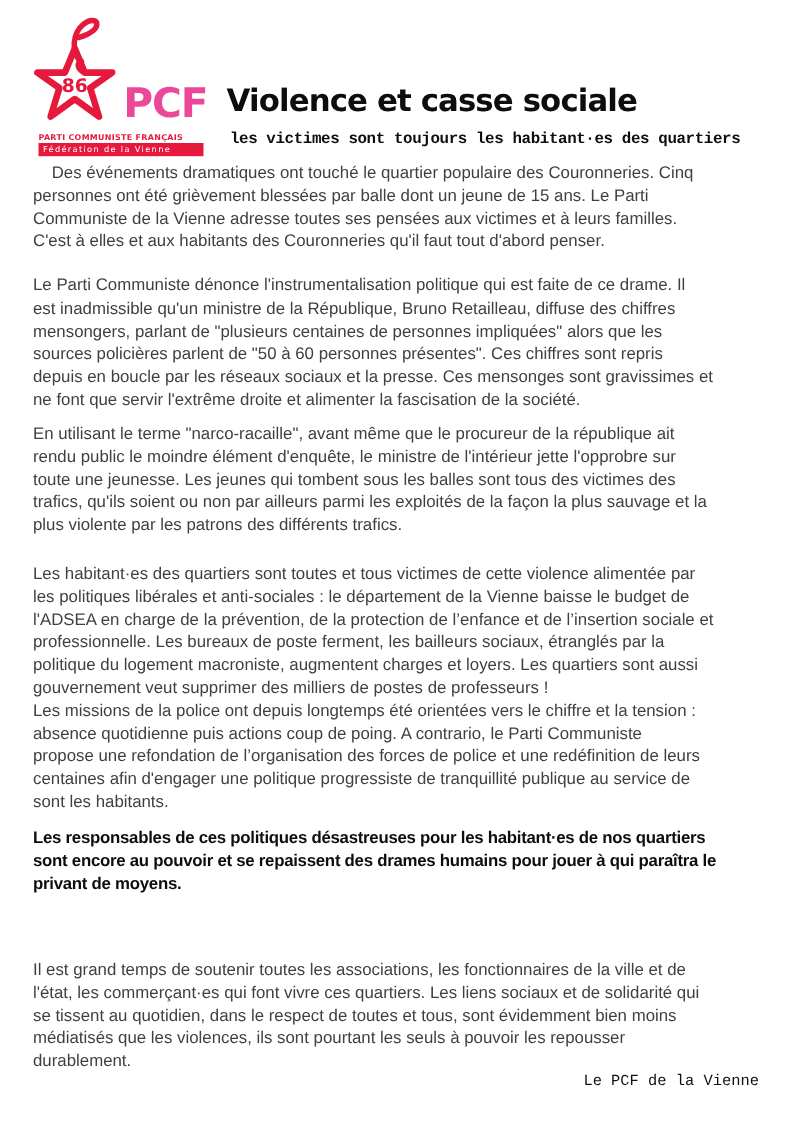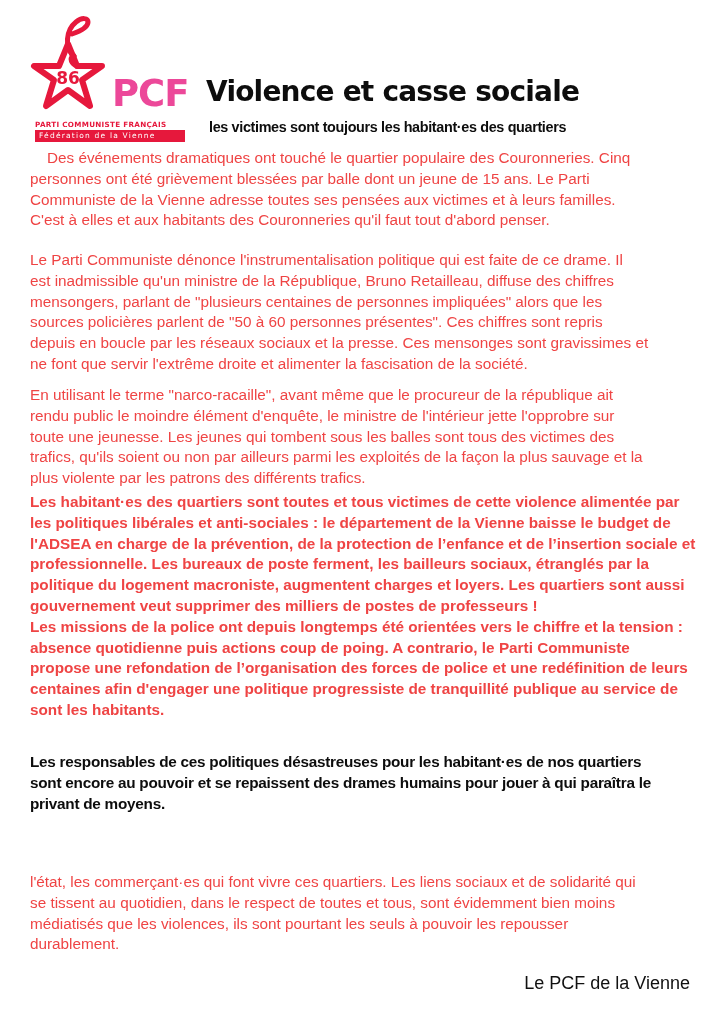--- a/index.html
+++ b/index.html
@@ -76,55 +76,55 @@
       font-size: 28px;
       line-height: 40px;
       color: #0d0d0d;
       letter-spacing: -0.8px;
       white-space: nowrap;
     }
     .subtitle {
       position: absolute;
       left: 209px;
       top: 117px;
-      font-family: Liberation Sans, sans-serif;
+      font-family: Liberation Mono, monospace;
       font-weight: bold;
       font-size: 14.4px;
       line-height: 20px;
       color: #0d0d0d;
       letter-spacing: -0.35px;
       white-space: nowrap;
     }
 
     .body-text {
       position: absolute;
       left: 30px;
       width: 668px;
       font-family: "Liberation Sans", sans-serif;
       font-size: 15.3px;
       line-height: 20.8px;
-      color: #ef4444;
+      color: #404040;
     }
     .body-text .line {
       display: block;
       white-space: nowrap;
     }
     .p1 { top: 148px; }
     .p2 { top: 250px; }
     .p3 { top: 385px; }
-    .p4 { top: 492px; font-weight: bold; }
+    .p4 { top: 512px; }
     .p5 { top: 752px; font-weight: bold; color: #0d0d0d; letter-spacing: -0.25px; }
     .p6 { top: 872px; }
 
     .signature {
       position: absolute;
       right: 33px;
       top: 971px;
-      font-family: Liberation Sans, sans-serif;
-      font-size: 18px;
+      font-family: Liberation Mono, monospace;
+      font-size: 14px;
       line-height: 24px;
       color: #111111;
       white-space: nowrap;
     }
   </style>
 </head>
 <body>
 
 <div class="logo">
   <svg width="90" height="100" viewBox="0 0 90 100">
@@ -176,19 +176,20 @@
     <span class="line">propose une refondation de l’organisation des forces de police et une redéfinition de leurs</span>
     <span class="line">centaines afin d'engager une politique progressiste de tranquillité publique au service de</span>
     <span class="line">sont les habitants.</span>
   </div>
 <div class="body-text p5">
     <span class="line">Les responsables de ces politiques désastreuses pour les habitant·es de nos quartiers</span>
     <span class="line">sont encore au pouvoir et se repaissent des drames humains pour jouer à qui paraîtra le</span>
     <span class="line">privant de moyens.</span>
   </div>
 <div class="body-text p6">
+    <span class="line">Il est grand temps de soutenir toutes les associations, les fonctionnaires de la ville et de</span>
     <span class="line">l'état, les commerçant·es qui font vivre ces quartiers. Les liens sociaux et de solidarité qui</span>
     <span class="line">se tissent au quotidien, dans le respect de toutes et tous, sont évidemment bien moins</span>
     <span class="line">médiatisés que les violences, ils sont pourtant les seuls à pouvoir les repousser</span>
     <span class="line">durablement.</span>
   </div>
 
 <div class="signature">Le PCF de la Vienne</div>
 
 </body></html>

